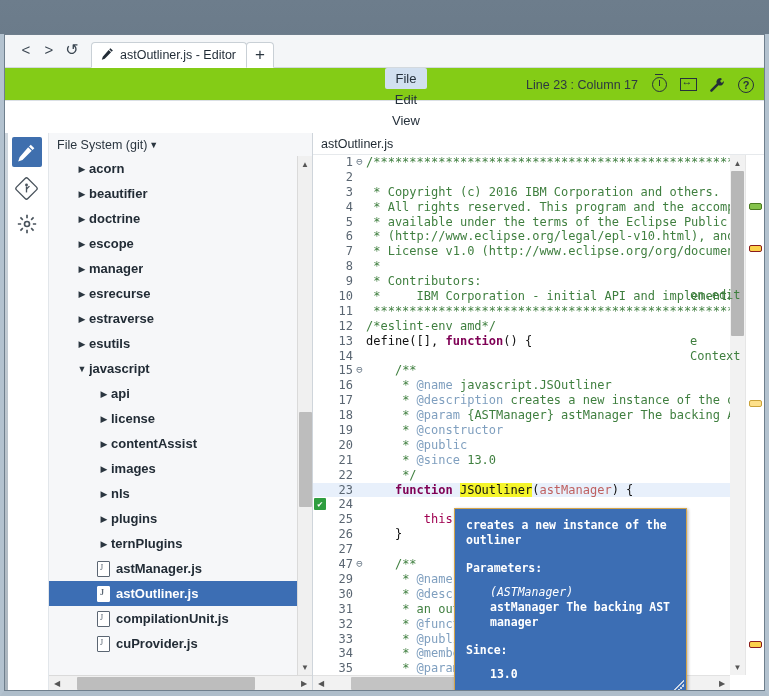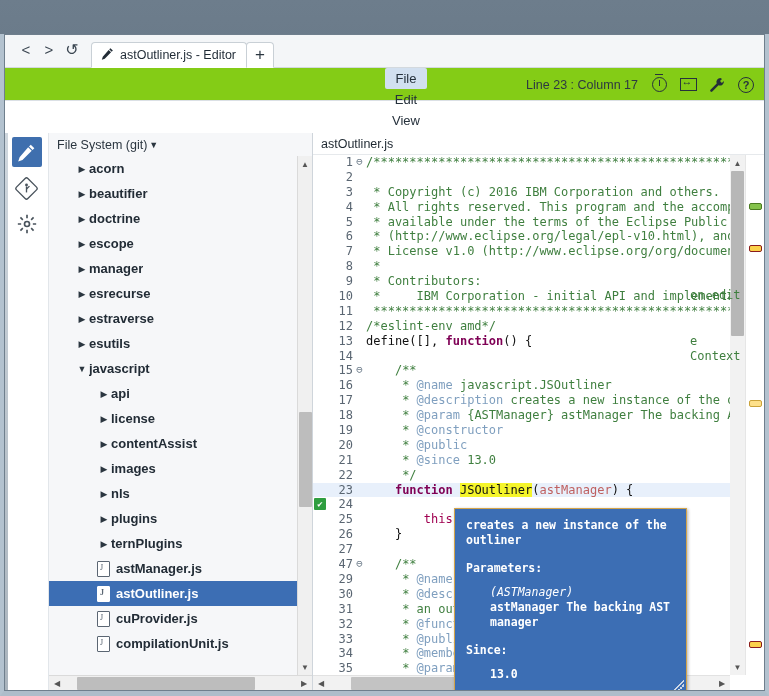--- a/index.html
+++ b/index.html
@@ -428,25 +428,25 @@
                 <div class="node" style="padding-left: 48px;">
                   <span class="fileico"></span>
                   <span class="node-label">astManager.js</span>
                 </div>
                 <div class="node selected" style="padding-left: 48px;">
                   <span class="fileico"></span>
                   <span class="node-label">astOutliner.js</span>
                 </div>
                 <div class="node" style="padding-left: 48px;">
                   <span class="fileico"></span>
+                  <span class="node-label">compilationUnit.js</span>
+                </div>
+                <div class="node" style="padding-left: 48px;">
+                  <span class="fileico"></span>
                   <span class="node-label">cuProvider.js</span>
-                </div>
-                <div class="node" style="padding-left: 48px;">
-                  <span class="fileico"></span>
-                  <span class="node-label">compilationUnit.js</span>
                 </div>
               </div>
             <div class="vscroll">
               <div class="sb-arrow">▲</div>
               <div class="track">
                 <div class="thumb" style="top:240px;height:95px;"></div>
               </div>
               <div class="sb-arrow">▼</div>
             </div>
             <div class="hscroll">

